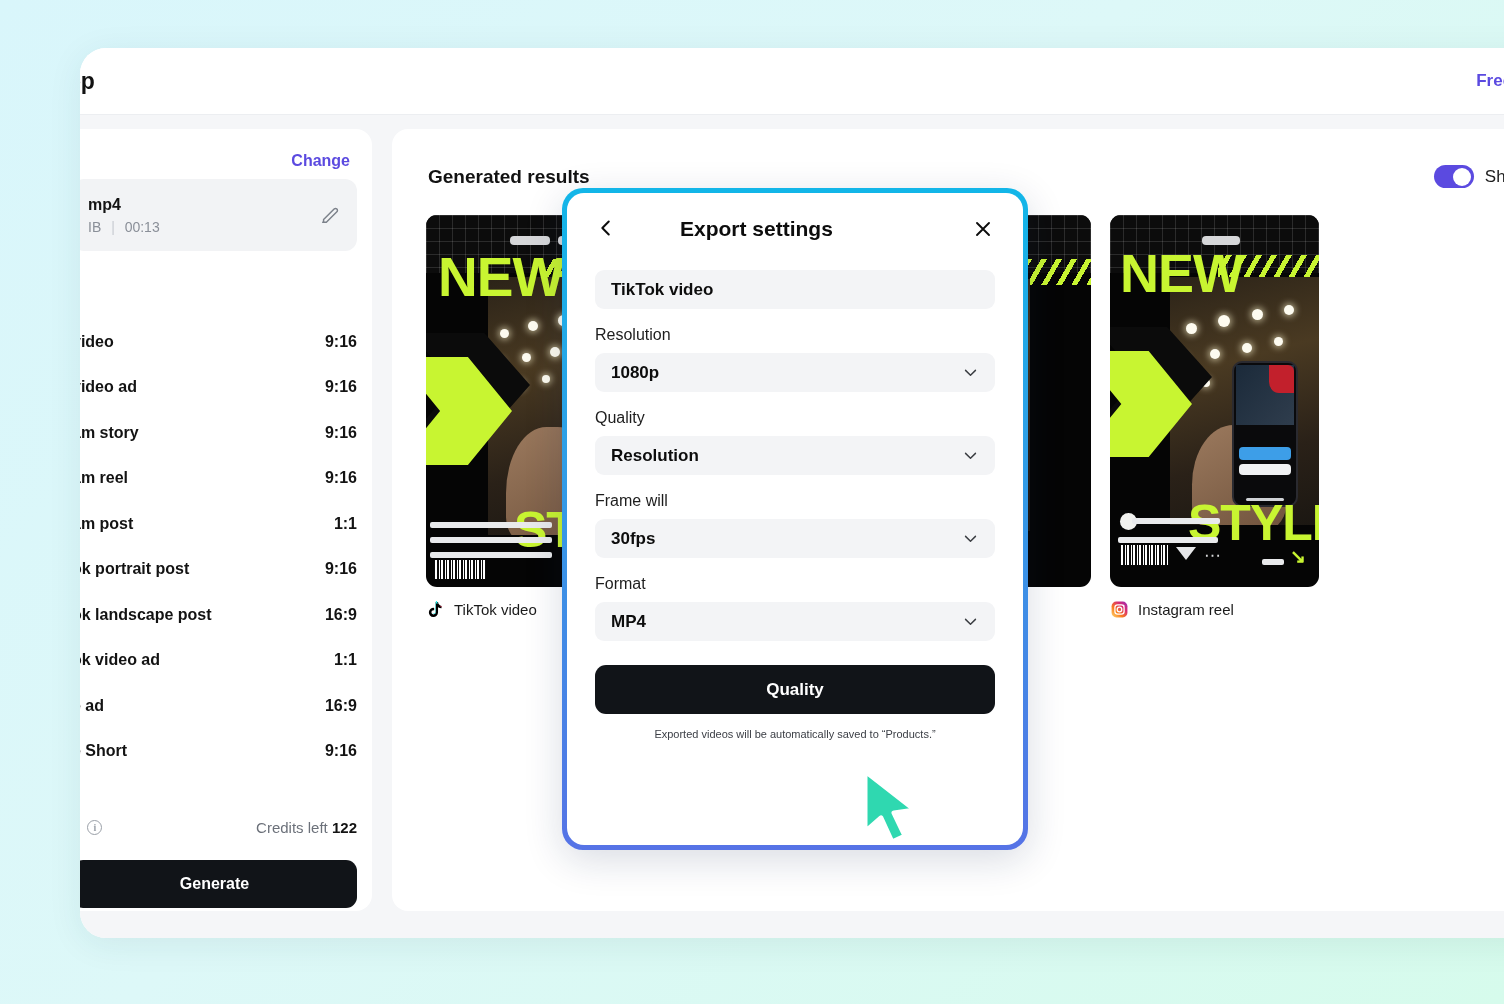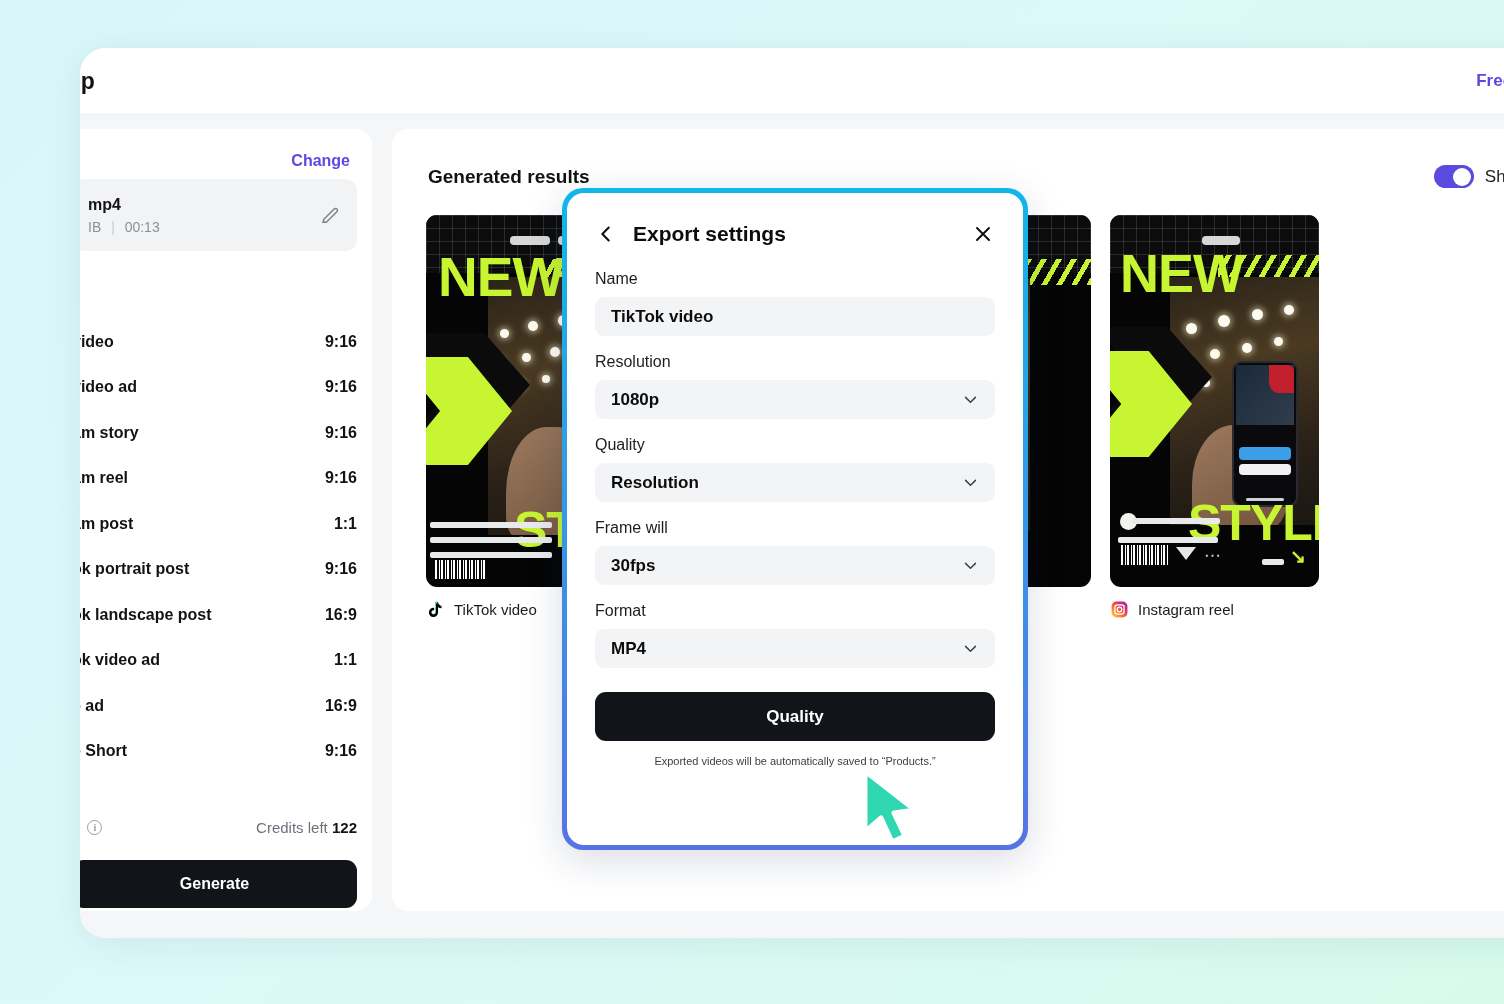--- a/index.html
+++ b/index.html
@@ -267,21 +267,21 @@
     background: linear-gradient(to bottom, #12b6e8 0%, #2f9ee6 40%, #5673e6 100%);
     box-shadow: 0 10px 38px rgba(20,40,80,.16);
   }
   #modal {
     width: 100%; height: 100%;
     background: #fff; border-radius: 17px;
     padding: 24px 28px 0 28px;
     position: relative;
   }
   #modal-header {
-    display: flex; align-items: center; height: 34px; margin-bottom: 19px;
+    display: flex; height: 34px; margin-bottom: 19px; gap: 47px;
   }
   #back-icon {
     width: 22px; height: 22px; color: #0d0d0d; cursor: pointer; flex: none;
   }
   #back-icon svg, #close-icon svg { width: 100%; height: 100%; display: block; }
   #modal-title {
     font-size: 21px; font-weight: 700; color: #0d0d0d;
     margin-left: 16px; flex: 1;
   }
   #close-icon {
@@ -590,21 +590,20 @@
       </span>
       <span id="modal-title">Export settings</span>
       <span id="close-icon">
         <svg viewBox="0 0 24 24" fill="none" stroke="currentColor" stroke-width="1.9" stroke-linecap="round">
             <path d="M6 6l12 12M18 6L6 18"></path>
           </svg>
       </span>
     </div>
 
     
-    <div class="field-label">Name</div>
     <div class="field-box">
       <span class="field-value">TikTok video</span>
     </div>
 
     
     <div class="field-label">Resolution</div>
     <div class="field-box">
       <span class="field-value">1080p</span>
       <span class="chev">
         <svg viewBox="0 0 24 24" fill="none" stroke="currentColor" stroke-width="2" stroke-linecap="round" stroke-linejoin="round">

